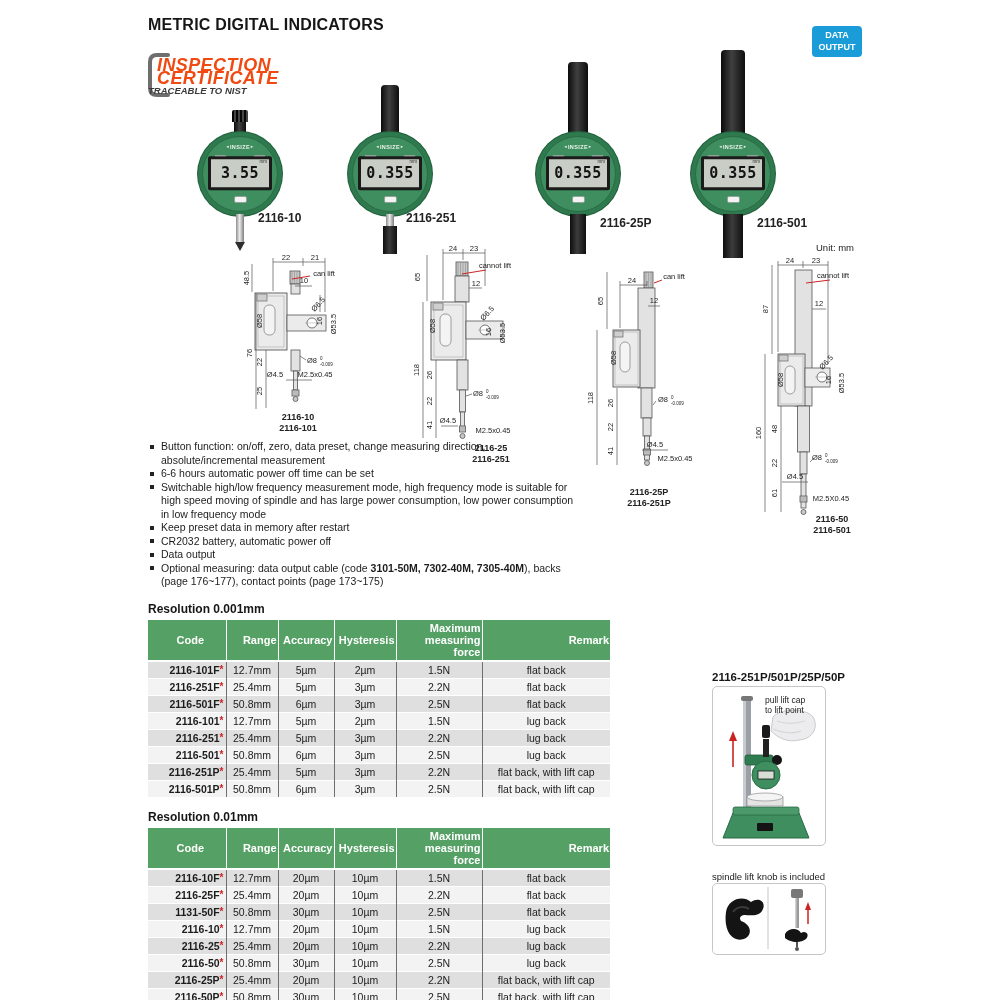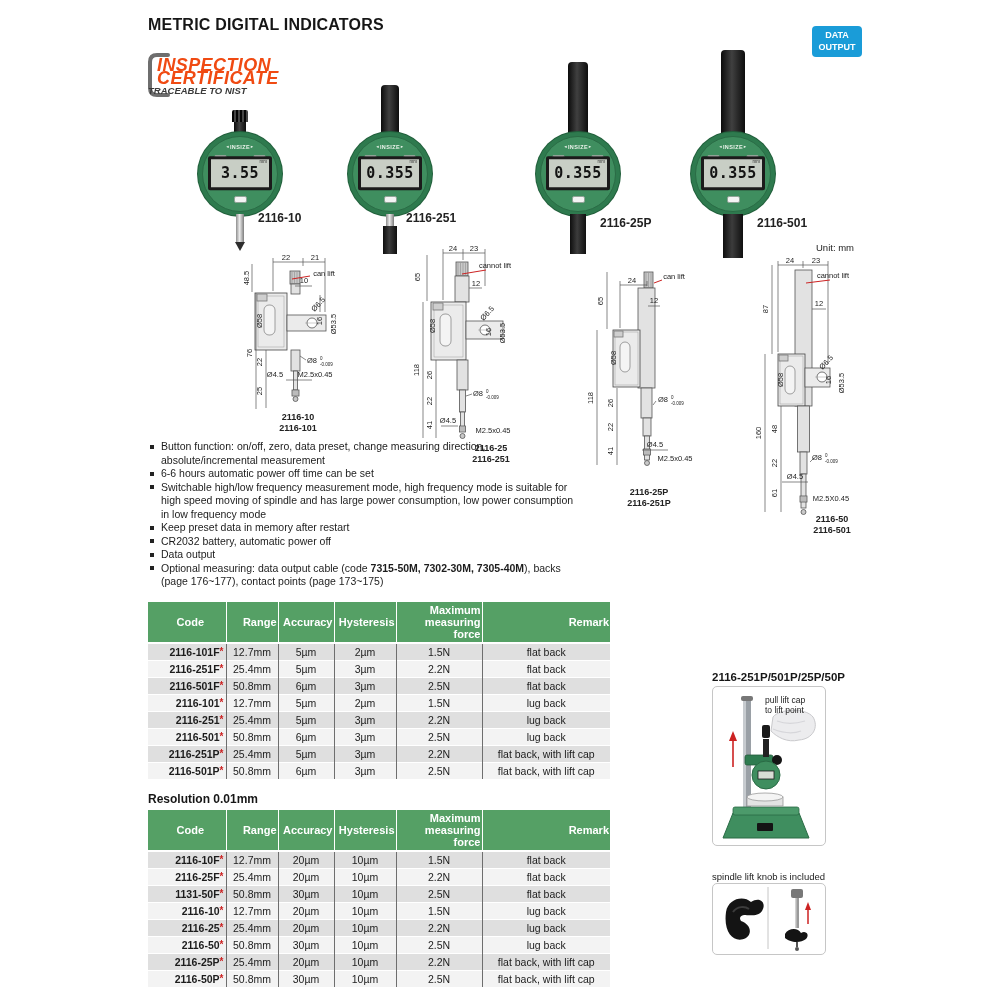--- a/index.html
+++ b/index.html
@@ -364,26 +364,27 @@
     </div>
   <div class="unit-note">Unit: mm</div>
 
   <ul class="features" id="features">
       <li><span>Button function: on/off, zero, data preset, change measuring direction, absolute/incremental measurement</span></li>
       <li><span>6-6 hours automatic power off time can be set</span></li>
       <li><span>Switchable high/low frequency measurement mode, high frequency mode is suitable for high speed moving of spindle and has large power consumption, low power consumption in low frequency mode</span></li>
       <li><span>Keep preset data in memory after restart</span></li>
       <li><span>CR2032 battery, automatic power off</span></li>
       <li><span>Data output</span></li>
-      <li><span>Optional measuring: data output cable (code </span><span style="font-weight: bold;">7315-50M, 7302-30M, 7305-40M</span><span>), backs (page 176~177), contact points (page 173~175)</span></li>
+      <li><span>Optional measuring: data output cable (code </span><span style="font-weight: bold;">3101-50M, 7302-40M, 7305-40M</span><span>), backs (page 176~177), contact points (page 173~175)</span></li>
     </ul>
 
   <div class="tables-wrap">
     <div id="tbl-mount">
         <div class="tbl-block">
+          <div class="tbl-title">Resolution 0.001mm</div>
           <table class="spec">
             <colgroup>
               <col style="width: 78px;">
               <col style="width: 52px;">
               <col style="width: 56px;">
               <col style="width: 62px;">
               <col style="width: 86px;">
               <col style="width: 128px;">
             </colgroup>
             <thead>

